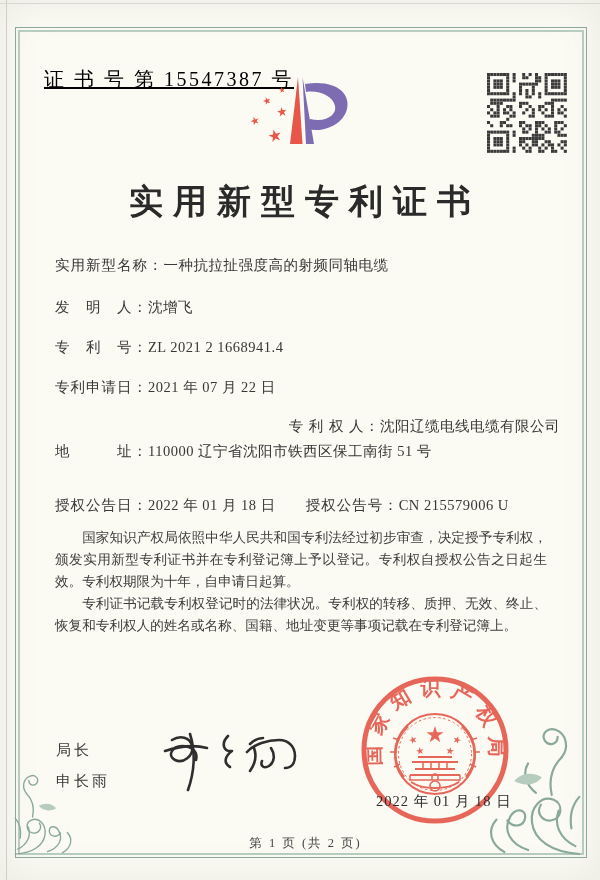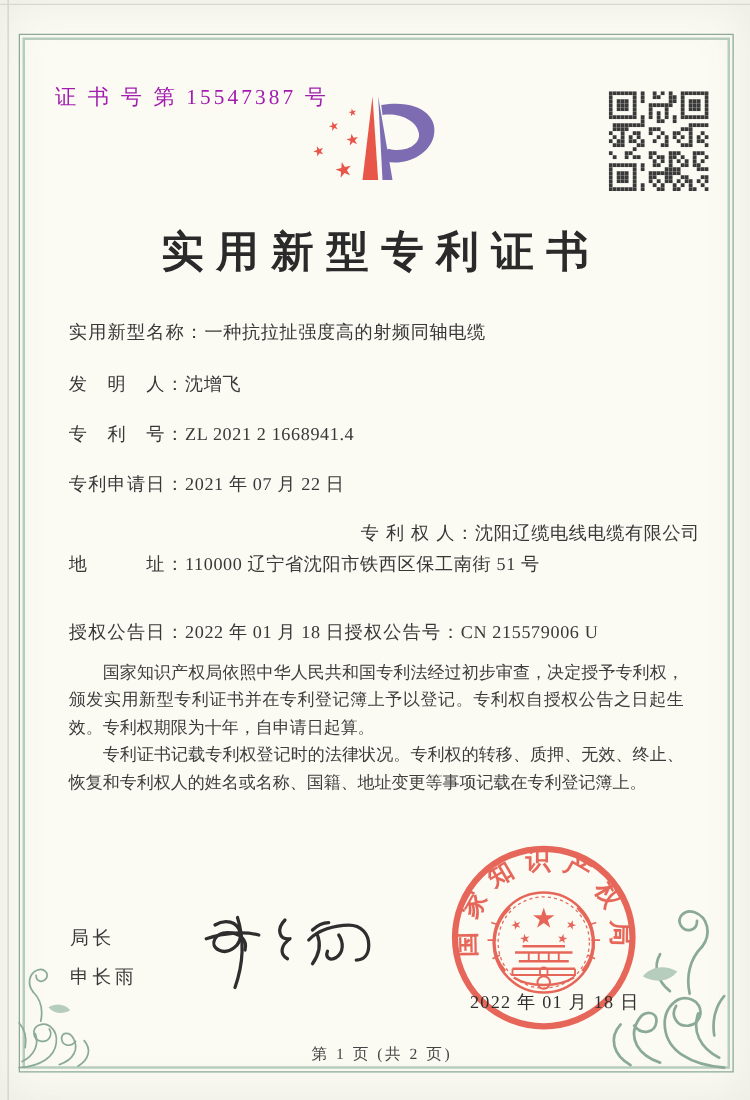--- a/index.html
+++ b/index.html
@@ -8,27 +8,27 @@
     background:var(--paper,#fbfaf3);
     font-family:"Liberation Serif","DejaVu Serif",serif;
     color:var(--ink,#333);
     overflow:hidden;
     box-shadow:inset 0 0 40px rgba(120,120,110,.12);
   }
   .scan-edge-v{position:absolute;left:6px;top:0;bottom:0;width:1px;background:#cfcfc8;}
   .scan-edge-h{position:absolute;left:0;right:0;top:3px;height:1px;background:#d8d8d2;}
   .frame{position:absolute;left:15px;top:27px;width:570px;height:829px;border:1.5px solid var(--frame-green,#8aa998);}
   .frame-inner{position:absolute;inset:2px;border:2.5px solid var(--frame-green-light,#b4ccbd);}
-  .cert-no{position:absolute;left:44px;top:66px;font-size:17px;letter-spacing:2.5px;color:#a21caf;}
+  .cert-no{position:absolute;left:44px;top:66px;font-size:20px;letter-spacing:2.5px;color:#000000;text-decoration:underline;}
   .title{position:absolute;left:0;right:0;top:179px;text-align:center;
     font-size:34px;font-weight:bold;letter-spacing:10px;padding-left:10px;color:#2a2a2a;}
   .field-row{position:absolute;left:55px;width:505px;font-size:14.5px;color:#383838;white-space:nowrap;}
   .field-row .lbl{letter-spacing:1px;}
   .field-row .val{letter-spacing:.5px;}
-  .pair2{}
+  .pair2{margin-left:30px;}
   .body-text{position:absolute;left:55px;top:527px;width:492px;font-size:13.6px;
     line-height:1.62;text-align:justify;color:#3d3d3d;}
   .body-text p{margin:0;text-indent:2em;}
   .sig-label{position:absolute;left:56px;font-size:15px;letter-spacing:3px;color:#3a3a3a;}
   .footer{position:absolute;left:0;right:0;top:835px;text-align:center;font-size:12.5px;letter-spacing:2px;color:#444;padding-left:11px;}
   .seal-date{position:absolute;left:376px;top:792px;font-size:14.5px;letter-spacing:1px;color:#2e2e2e;z-index:6;}
   svg{display:block;}
   .logo-red{fill:var(--logo-red,#e8564a);}
   .logo-purple{fill:var(--logo-purple,#7d6cb2);}
   .seal-stroke{stroke:var(--seal-red,#e4584a);fill:none;}

